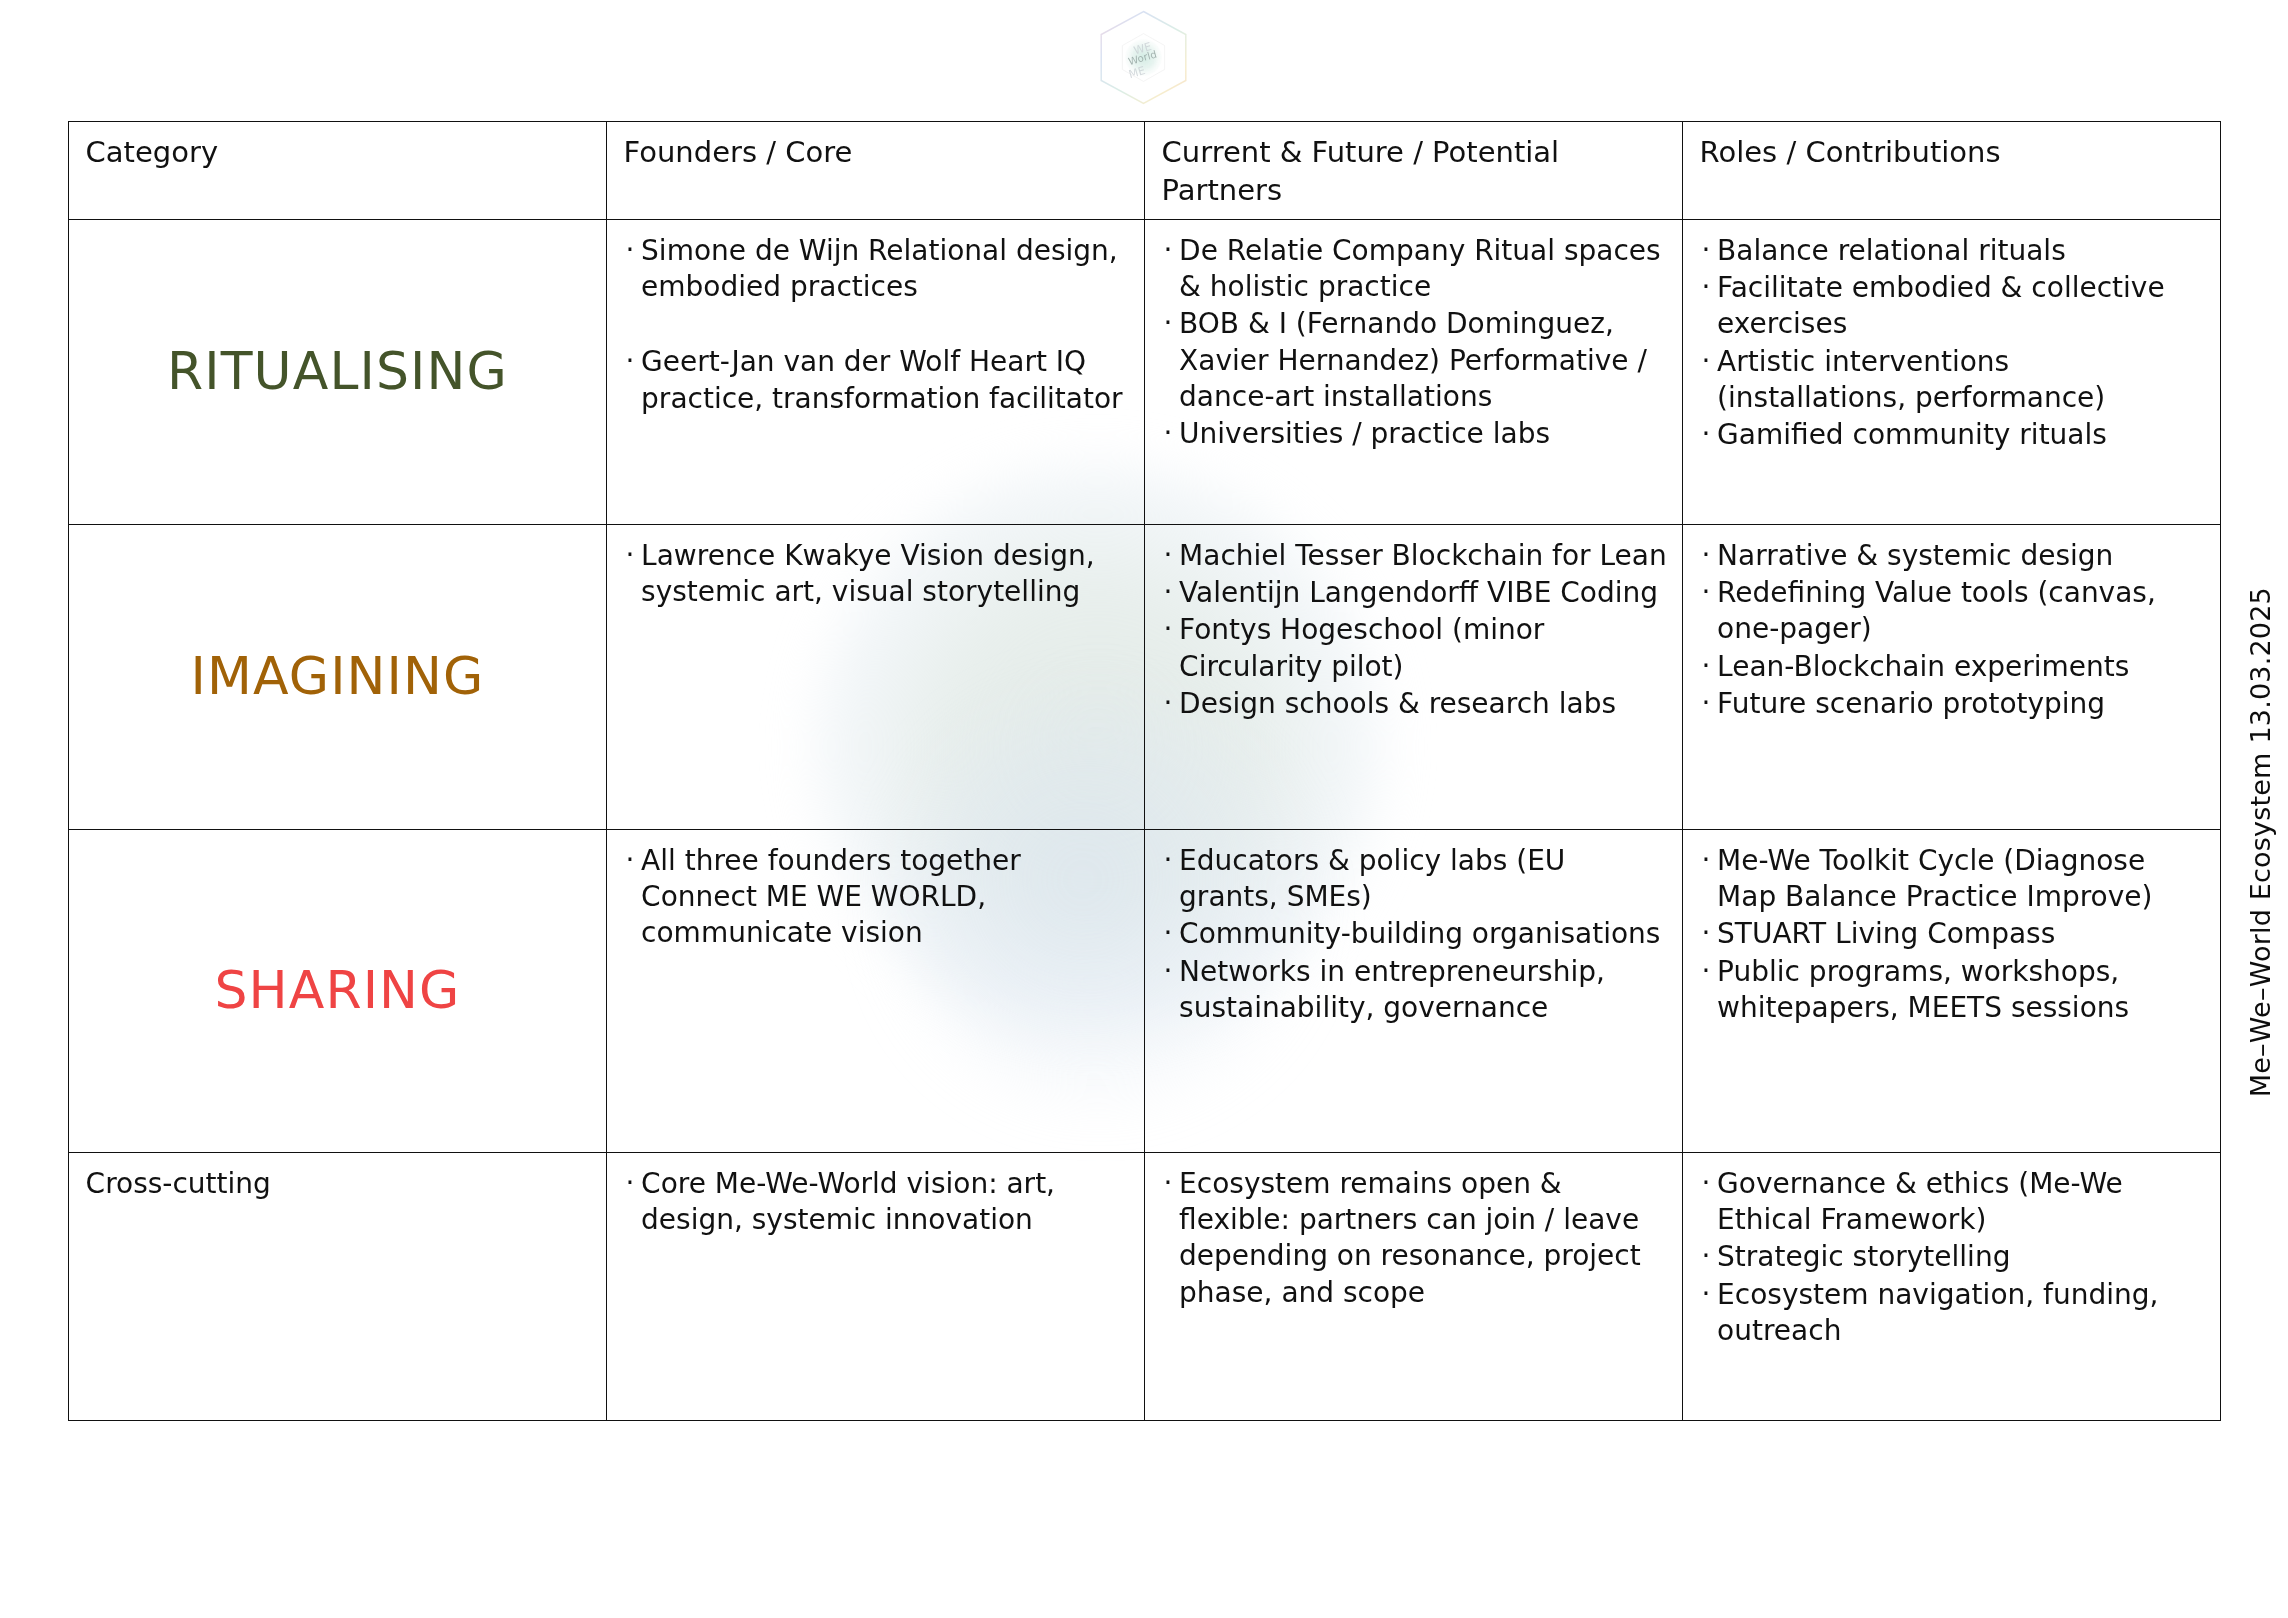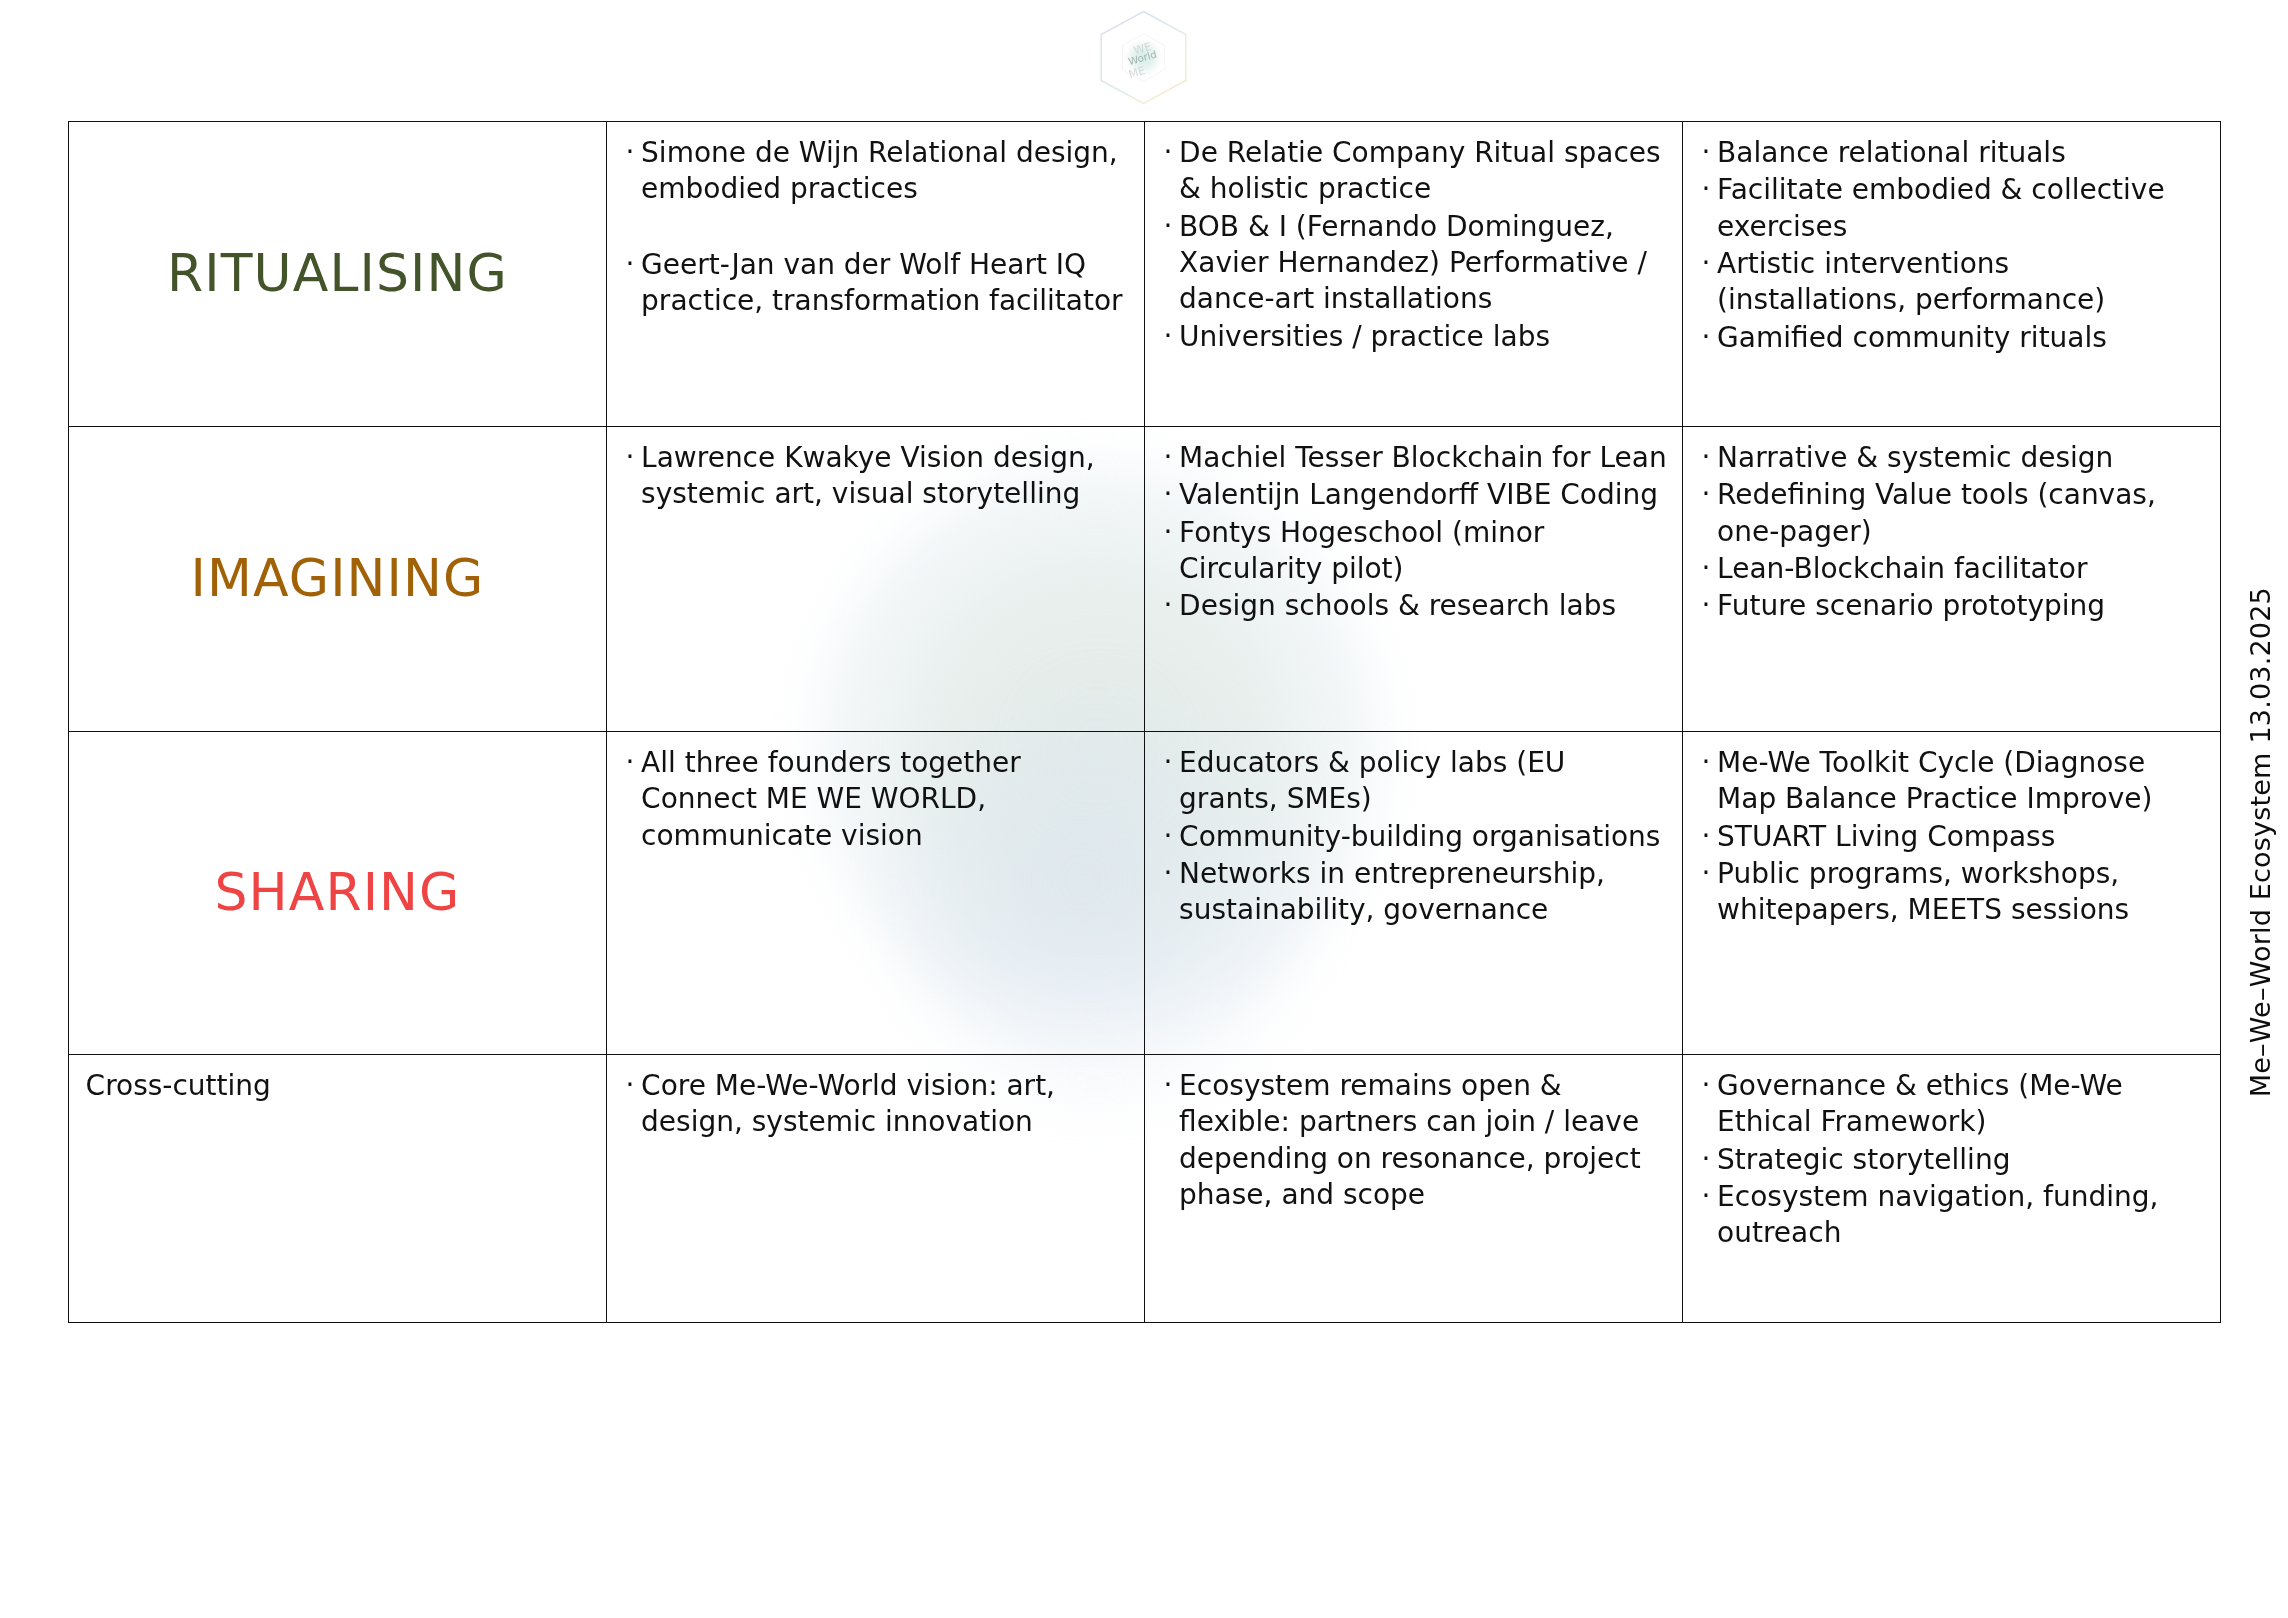--- a/index.html
+++ b/index.html
@@ -169,20 +169,26 @@
   <div class="side-caption">Me–We–World Ecosystem 13.03.2025</div>
 
   <table class="grid">
     <colgroup>
       <col class="c1">
         <col class="c2">
         <col class="c3">
         <col class="c4">
     </colgroup>
     <tbody id="tbody">
+        <tr class="head">
+          <td>Category</td>
+          <td>Founders / Core</td>
+          <td>Current &amp; Future / Potential Partners</td>
+          <td>Roles / Contributions</td>
+        </tr>
         <tr class="r-ritualising">
           <td class="cat-cell"><span class="cat-label" style="color: rgb(68, 84, 42);">RITUALISING</span></td>
           <td>
             <ul class="bullets">
               <li>Simone de Wijn  Relational design, embodied practices</li>
               <li class="gap">Geert-Jan van der Wolf  Heart IQ practice, transformation facilitator</li>
             </ul>
           </td>
           <td>
             <ul class="bullets">
@@ -212,21 +218,21 @@
               <li>Machiel Tesser  Blockchain for Lean</li>
               <li>Valentijn Langendorff  VIBE Coding</li>
               <li>Fontys Hogeschool (minor Circularity pilot)</li>
               <li>Design schools &amp; research labs</li>
             </ul>
           </td>
           <td>
             <ul class="bullets">
               <li>Narrative &amp; systemic design</li>
               <li>Redefining Value tools (canvas, one-pager)</li>
-              <li>Lean-Blockchain facilitator</li>
+              <li>Lean-Blockchain experiments</li>
               <li>Future scenario prototyping</li>
             </ul>
           </td>
         </tr>
         <tr class="r-sharing">
           <td class="cat-cell"><span class="cat-label" style="color: #ef4444;">SHARING</span></td>
           <td>
             <ul class="bullets">
               <li>All three founders together  Connect ME WE WORLD, communicate vision</li>
             </ul>

